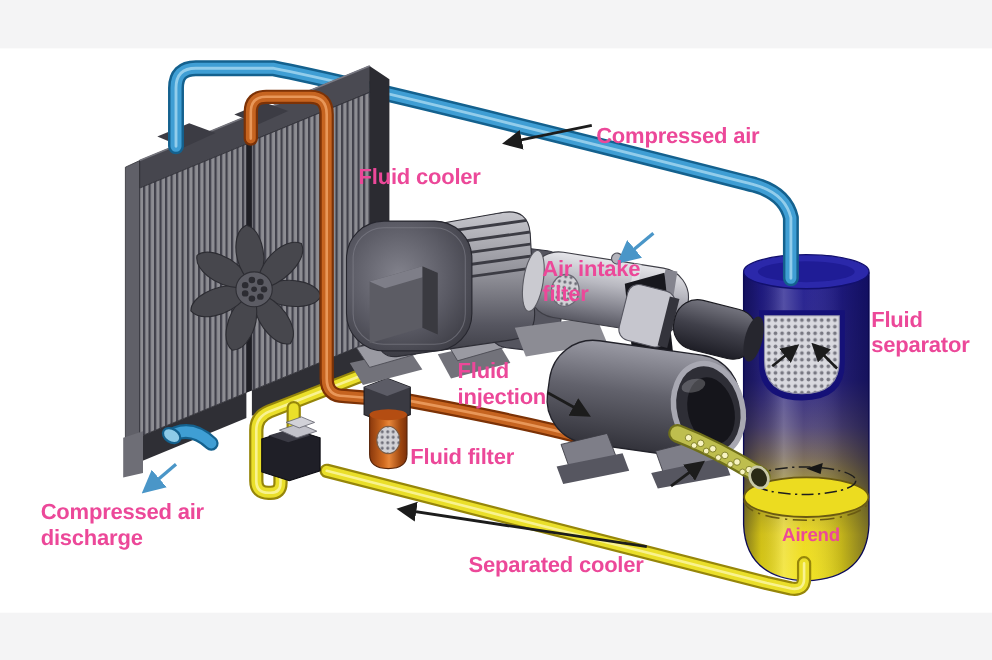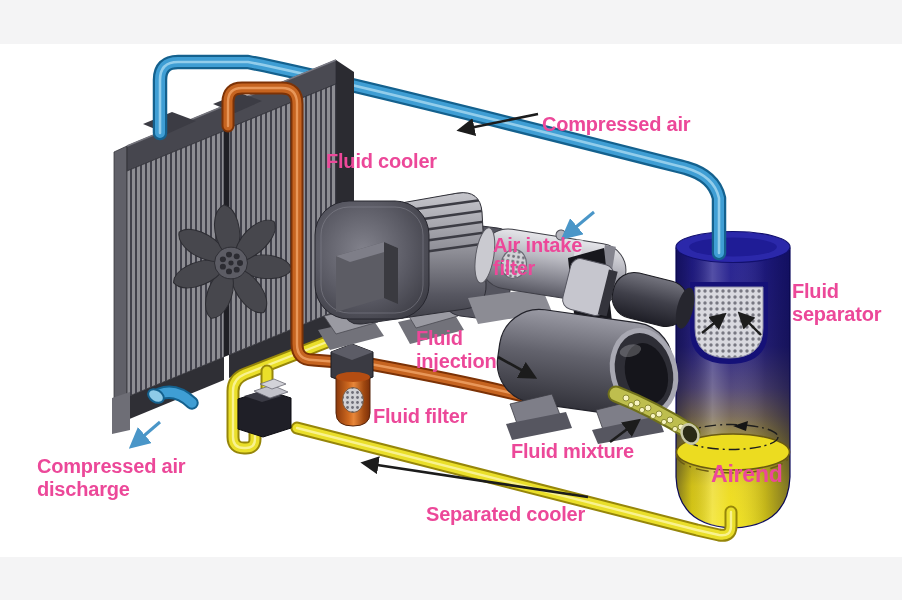--- a/index.html
+++ b/index.html
@@ -4,21 +4,21 @@
 <style>
   html,body{margin:0;padding:0;background:#e9e9ea;}
   .stage{position:relative;width:902px;height:600px;background:#ffffff;overflow:hidden;
          font-family:"Liberation Sans",sans-serif;}
   .band{position:absolute;left:0;right:0;background:#f4f4f5;}
   .band.top{top:0;height:44px;}
   .band.bottom{top:557px;height:43px;}
   svg.art{position:absolute;left:0;top:0;}
   .lbl{position:absolute;font-weight:700;font-size:20px;line-height:1.13;color:#ec4899;
        white-space:pre-line;letter-spacing:-0.2px;}
-  .lbl.big{font-size:23px;}
+  .lbl.big{font-size:17px;margin-top:16px;}
 </style>
 </head>
 <body>
 
 <div class="stage">
   <div class="band top"></div>
   <div class="band bottom"></div>
 
   <svg class="art" width="902" height="600" viewBox="0 0 902 600">
     <defs>
@@ -296,18 +296,17 @@
 
   <div class="lbl" style="left:326px;top:150px;">Fluid cooler</div>
   <div class="lbl" style="left:542px;top:113px;">Compressed air</div>
   <div class="lbl" style="left:493px;top:186px;margin-top:48px;">Air intake
 filter</div>
   <div class="lbl" style="left:792px;top:280px;">Fluid
 separator</div>
   <div class="lbl" style="left:416px;top:327px;">Fluid
 injection</div>
   <div class="lbl" style="left:373px;top:405px;text-align:center;">Fluid filter</div>
-  <div class="lbl" style="left:511px;top:440px;">Fluid mixture</div>
   <div class="lbl big" style="left:711px;top:461px;">Airend</div>
   <div class="lbl" style="left:426px;top:503px;">Separated cooler</div>
   <div class="lbl" style="left:37px;top:455px;">Compressed air
 discharge</div>
 </div>
 
 </body></html>

